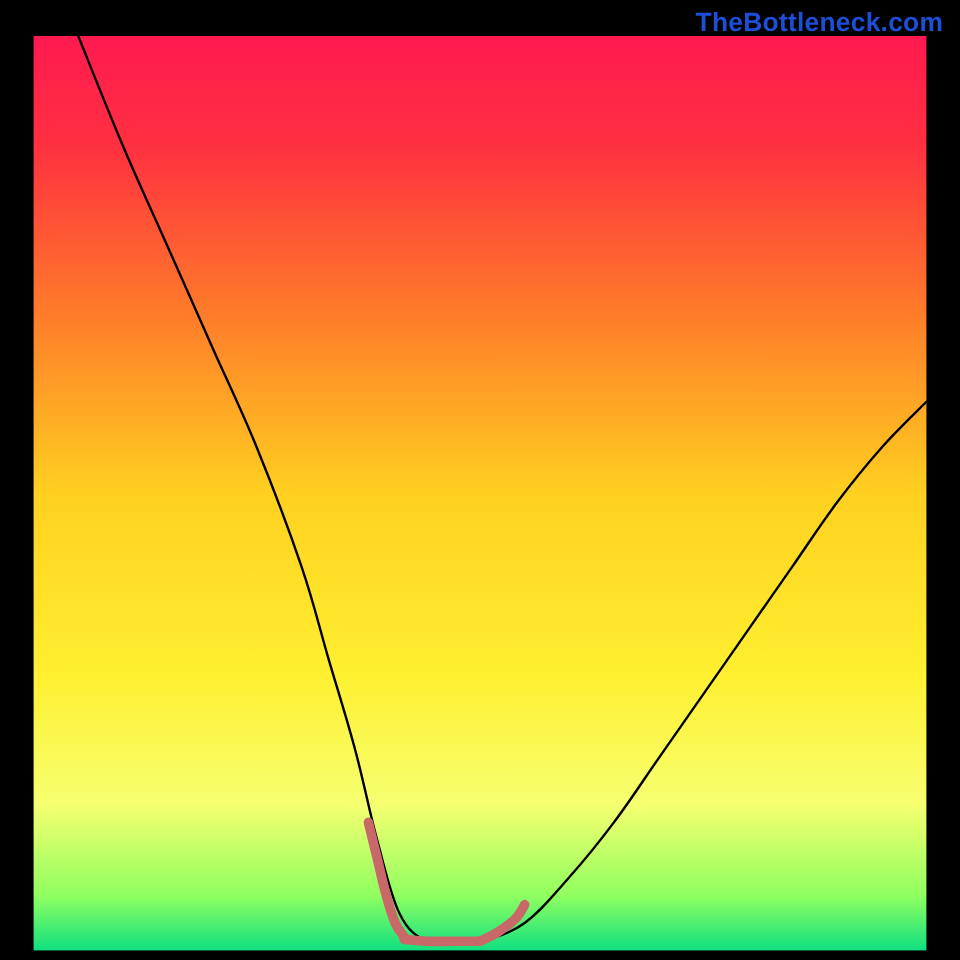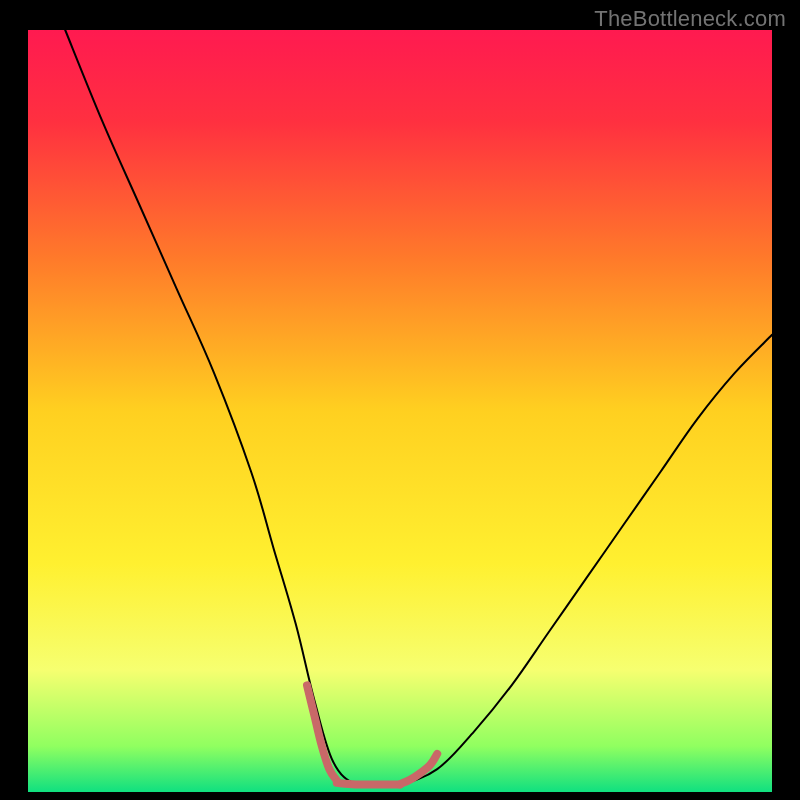--- a/index.html
+++ b/index.html
@@ -11,22 +11,22 @@
   .wrap {
     position: relative;
     width: 800px;
     height: 800px;
   }
   .watermark {
     position: absolute;
     top: 6px;
     right: 14px;
     font-size: 22px;
-    font-weight: 400;
-    color: #737373;
+    font-weight: 700;
+    color: #1d4ed8;
     letter-spacing: 0.2px;
     z-index: 10;
   }
   svg.chart {
     display: block;
   }
 </style>
 </head>
 <body>
 

